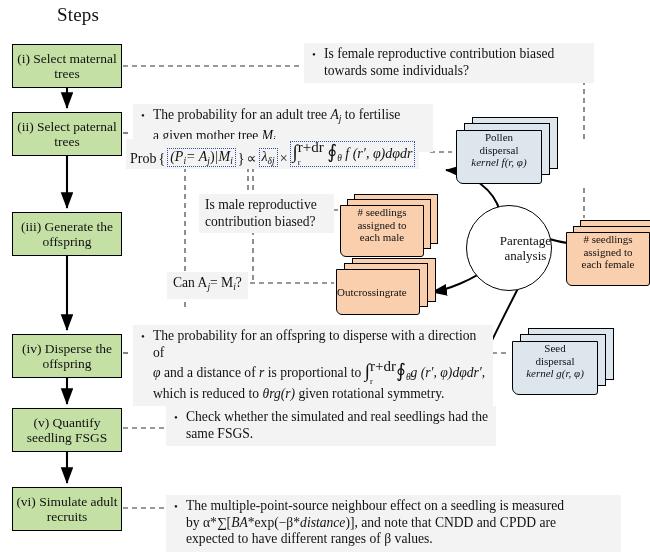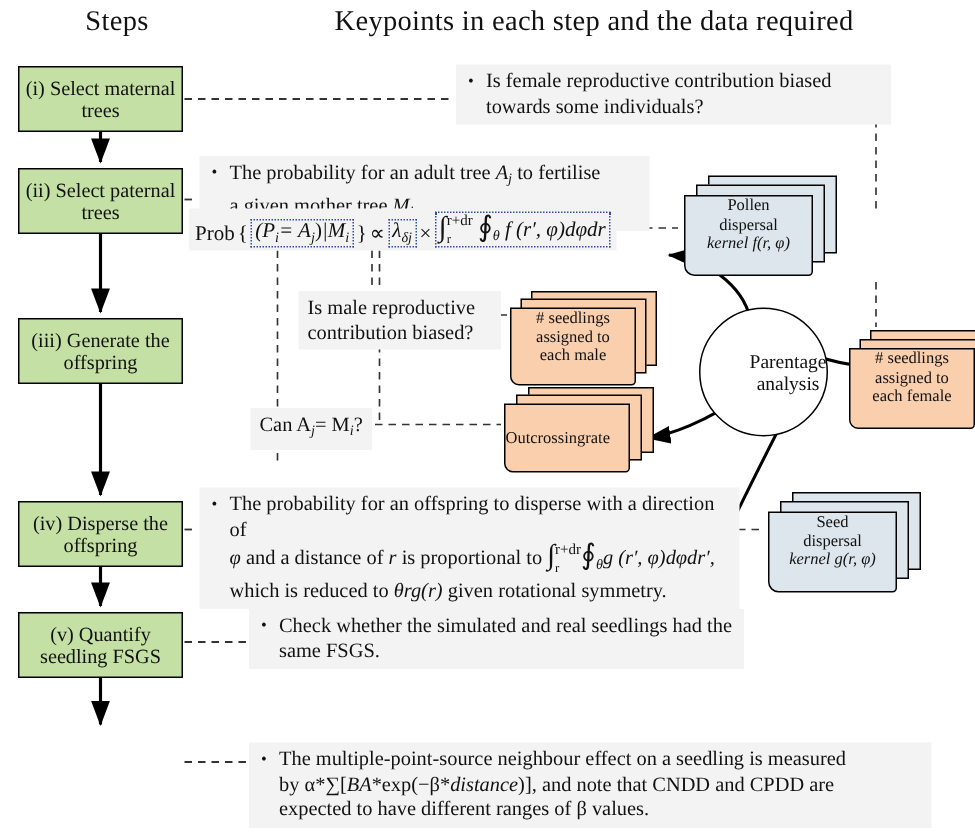--- a/index.html
+++ b/index.html
@@ -36,21 +36,21 @@
   .note ul{margin:0;padding:0 0 0 14px;list-style:none;}
   .note li{position:relative;}
   .note li:before{
     content:"\2022";position:absolute;left:-12px;top:0;font-size:11px;
   }
   .plain{position:absolute;background:#f3f3f3;font-size:13.6px;
     line-height:16.5px;padding:3px 6px;box-sizing:border-box;}
 
   i.v{font-style:italic;}
   .sub{font-size:9.5px;vertical-align:-3px;font-style:italic;}
-  .sup{font-size:10px;vertical-align:4px;}
+  .sup{font-size:15px;vertical-align:4px;}
 
   
   #formula{
     position:absolute;left:126px;top:139px;font-size:14px;
     background:#f3f3f3;padding:2px 4px;white-space:nowrap;
     display:flex;align-items:flex-end;gap:2px;
   }
   .dbox{border:1.1px dotted #2d4fa2;padding:0px 2px;display:inline-block;}
   .intg{font-size:19px;position:relative;display:inline-block;line-height:1;}
   .lim{font-size:8.5px;display:inline-block;vertical-align:middle;
@@ -75,21 +75,20 @@
     background:#fff;display:flex;align-items:center;justify-content:flex-end;
     text-align:center;font-size:13px;line-height:15px;
   }
 </style>
 </head>
 <body>
 
 <div id="canvas">
 
   <div class="hdr" id="hdr-steps">Steps</div>
-  <div class="hdr" id="hdr-key">Keypoints in each step and the data required</div>
 
   <svg class="layer">
     <defs>
       <marker id="ah" markerWidth="9" markerHeight="9" refX="7.5" refY="3" orient="auto">
         <path d="M0,0 L8,3 L0,6 z" fill="#000"></path>
       </marker>
       <marker id="ahs" markerWidth="8" markerHeight="8" refX="6.6" refY="2.6" orient="auto">
         <path d="M0,0 L7,2.6 L0,5.2 z" fill="#000"></path>
       </marker>
     </defs>
@@ -129,20 +128,21 @@
       <path d="M498,262 C470,282 446,290 432,292" marker-end="url(#ah)"></path>
       <path d="M530,265 C512,300 486,350 468,392"></path>
     </g>
   </svg>
 
   <div class="step" style="top:44px">(i) Select maternal trees</div>
   <div class="step" style="top:112px">(ii) Select paternal trees</div>
   <div class="step" style="top:212px">(iii) Generate the offspring</div>
   <div class="step" style="top:334px">(iv) Disperse the offspring</div>
   <div class="step" style="top:408px">(v) Quantify seedling FSGS</div>
+  <div class="step" style="top:487px">(vi) Simulate adult recruits</div>
 
   <div class="note" style="left:304px;top:43px;width:290px;">
     <ul>
         <li>Is female reproductive contribution biased towards some individuals?</li>
       </ul>
   </div>
 
   <div class="note" style="left:133px;top:104px;width:300px;">
     <ul>
         <li>

